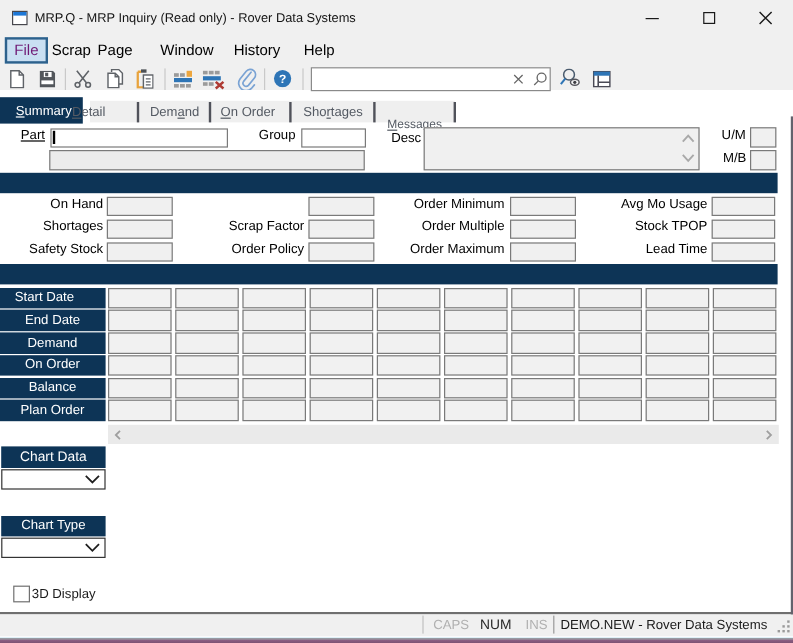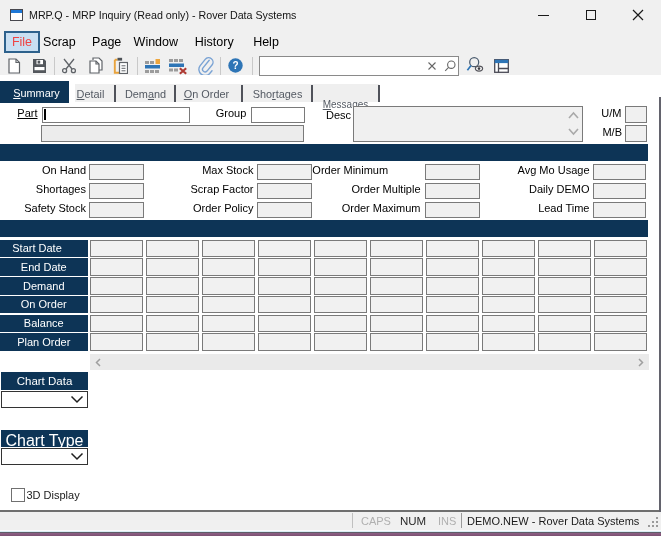--- a/index.html
+++ b/index.html
@@ -24,23 +24,23 @@
   </div>
   <div class="abs" style="left:29px;top:10px;font-size:10.7px;line-height:11px;color:#141414;">MRP.Q - MRP Inquiry (Read only) - Rover Data Systems</div>
 
   <div class="abs" style="left:538px;top:15px;width:11px;height:1px;background:#1a1a1a;"></div>
   <div class="abs" style="left:586px;top:10px;width:10px;height:10px;border:1px solid #1a1a1a;"></div>
   <svg class="abs" style="left:632px;top:9px;" width="12" height="12" viewBox="0 0 12 12">
     <path d="M1 1 L11 11 M11 1 L1 11" stroke="#1a1a1a" stroke-width="1.2"></path>
   </svg>
 
   <div class="abs" style="left:4px;top:31px;width:36px;height:22px;background:#c9dff2;border:2px solid #2d618c;"></div>
-  <div class="abs" style="left:0;top:34.5px;width:44px;font-size:12.5px;text-align:center;color:#ef4444;">File</div>
+  <div class="abs" style="left:0;top:34.5px;width:44px;font-size:12.5px;text-align:center;color:#701a75;">File</div>
   <div class="abs" style="left:39.4px;top:34.5px;width:40px;font-size:12.5px;text-align:center;">Scrap</div>
-  <div class="abs" style="left:81.3px;top:34.5px;width:40px;font-size:12.5px;text-align:right;">Page</div>
+  <div class="abs" style="left:81.3px;top:34.5px;width:40px;font-size:12.5px;text-align:left;">Page</div>
   <div class="abs" style="left:133.6px;top:34.5px;width:44px;font-size:12.5px;text-align:center;">Window</div>
   <div class="abs" style="left:192.2px;top:34.5px;width:44px;font-size:12.5px;text-align:center;">History</div>
   <div class="abs" style="left:246px;top:34.5px;width:40px;font-size:12.5px;text-align:center;">Help</div>
 
   <div class="abs" style="left:54px;top:57px;width:1px;height:18px;background:#c9c9c9;"></div>
   <div class="abs" style="left:137px;top:57px;width:1px;height:18px;background:#c9c9c9;"></div>
   <div class="abs" style="left:220px;top:57px;width:1px;height:18px;background:#c9c9c9;"></div>
   <div class="abs" style="left:252px;top:57px;width:1px;height:18px;background:#c9c9c9;"></div>
 
   <svg class="abs" style="left:6px;top:58px;" width="16" height="16" viewBox="0 0 16 16">
@@ -121,21 +121,21 @@
 
   <svg class="abs" style="left:494px;top:59px;" width="15" height="14" viewBox="0 0 15 14">
     <rect x="0.7" y="0.7" width="13.6" height="12.6" fill="#fff" stroke="#4a4a55" stroke-width="1.3"></rect>
     <rect x="0.7" y="0.7" width="13.6" height="3.4" fill="#2e75b6"></rect>
     <path d="M4.5 4 V13.3 M4.5 9.5 H14.3" stroke="#4a4a55" stroke-width="1.3" fill="none"></path>
   </svg>
 
   <div class="abs" style="left:75px;top:84px;width:304px;height:18px;background:#efefef;"></div>
   <div class="abs navy" style="left:0;top:80.5px;width:69px;height:22.5px;"></div>
   <div class="abs" style="left:2px;top:86.5px;width:69px;text-align:center;color:#fff;font-size:10.9px;"><u>S</u>ummary</div>
-  <div class="abs" style="left:60px;top:87.5px;width:61px;text-align:center;color:#545a63;font-size:10.9px;"><u>D</u>etail</div>
+  <div class="abs" style="left:60px;top:87.5px;width:61px;text-align:left;color:#545a63;font-size:10.9px;"><u>D</u>etail</div>
   <div class="abs" style="left:115px;top:87.5px;width:61px;text-align:center;color:#545a63;font-size:10.9px;">Dem<u>a</u>nd</div>
   <div class="abs" style="left:176px;top:87.5px;width:61px;text-align:center;color:#545a63;font-size:10.9px;"><u>O</u>n Order</div>
   <div class="abs" style="left:247px;top:87.5px;width:61px;text-align:center;color:#545a63;font-size:10.9px;">Sho<u>r</u>tages</div>
   <div class="abs" style="left:315px;top:99px;width:61px;text-align:center;color:#545a63;font-size:10px;"><u>M</u>essages</div>
   <div class="abs" style="left:114px;top:84.5px;width:2px;height:17px;background:#50525a;"></div>
   <div class="abs" style="left:173.5px;top:84.5px;width:2px;height:17px;background:#50525a;"></div>
   <div class="abs" style="left:240.5px;top:84.5px;width:2px;height:17px;background:#50525a;"></div>
   <div class="abs" style="left:310.5px;top:84.5px;width:2px;height:17px;background:#50525a;"></div>
   <div class="abs" style="left:378px;top:84.5px;width:2px;height:17px;background:#50525a;"></div>
 
@@ -160,34 +160,33 @@
   <div class="abs graybox" style="left:41px;top:125px;width:263px;height:17px;background:#ececec;"></div>
 
   <div class="abs navy" style="left:0;top:144px;width:648px;height:17px;"></div>
 
   <div class="lbl" style="left:0;top:164px;width:86px;">On Hand</div>
   <div class="lbl" style="left:0;top:183px;width:86px;">Shortages</div>
   <div class="lbl" style="left:0;top:202px;width:86px;">Safety Stock</div>
   <div class="abs graybox" style="left:88.5px;top:163.5px;width:55px;height:16.5px;"></div>
   <div class="abs graybox" style="left:88.5px;top:182.5px;width:55px;height:16.5px;"></div>
   <div class="abs graybox" style="left:88.5px;top:201.5px;width:55px;height:16.5px;"></div>
-  <div class="lbl" style="left:100px;top:164px;width:153.5px;">Max Stock</div>
   <div class="lbl" style="left:100px;top:183px;width:153.5px;">Scrap Factor</div>
   <div class="lbl" style="left:100px;top:202px;width:153.5px;">Order Policy</div>
   <div class="abs graybox" style="left:257px;top:163.5px;width:55px;height:16.5px;"></div>
   <div class="abs graybox" style="left:257px;top:182.5px;width:55px;height:16.5px;"></div>
   <div class="abs graybox" style="left:257px;top:201.5px;width:55px;height:16.5px;"></div>
-  <div class="lbl" style="left:280px;top:164px;width:140.5px;text-align:center;">Order Minimum</div>
+  <div class="lbl" style="left:280px;top:164px;width:140.5px;">Order Minimum</div>
   <div class="lbl" style="left:280px;top:183px;width:140.5px;">Order Multiple</div>
   <div class="lbl" style="left:280px;top:202px;width:140.5px;">Order Maximum</div>
   <div class="abs graybox" style="left:424.5px;top:163.5px;width:55.5px;height:16.5px;"></div>
   <div class="abs graybox" style="left:424.5px;top:182.5px;width:55.5px;height:16.5px;"></div>
   <div class="abs graybox" style="left:424.5px;top:201.5px;width:55.5px;height:16.5px;"></div>
   <div class="lbl" style="left:450px;top:164px;width:139.5px;">Avg Mo Usage</div>
-  <div class="lbl" style="left:450px;top:183px;width:139.5px;">Daily DEMO</div>
+  <div class="lbl" style="left:450px;top:183px;width:139.5px;">Stock TPOP</div>
   <div class="lbl" style="left:450px;top:202px;width:139.5px;">Lead Time</div>
   <div class="abs graybox" style="left:592.5px;top:163.5px;width:53.5px;height:16.5px;"></div>
   <div class="abs graybox" style="left:592.5px;top:182.5px;width:53.5px;height:16.5px;"></div>
   <div class="abs graybox" style="left:592.5px;top:201.5px;width:53.5px;height:16.5px;"></div>
 
   <div class="abs navy" style="left:0;top:220px;width:648px;height:17px;"></div>
 
   <div id="grid">
       <div class="abs navy" style="left:0;top:239.7px;width:87.5px;height:17.6px;"></div>
       <div class="abs hdrtxt" style="left:0;top:242.2px;width:74px;font-size:11px;">Start Date</div>
@@ -272,21 +271,21 @@
   </svg>
 
   <div class="abs navy" style="left:1px;top:371.5px;width:87px;height:18.5px;"></div>
   <div class="abs hdrtxt" style="left:1px;top:375px;width:87px;font-size:11.5px;">Chart Data</div>
   <div class="abs" style="left:1px;top:390.5px;width:87px;height:17px;background:#fff;border:1px solid #333;"></div>
   <svg class="abs" style="left:70px;top:394.5px;" width="14" height="9" viewBox="0 0 14 9">
     <path d="M1.5 1.5 L7 7 L12.5 1.5" fill="none" stroke="#1f1f1f" stroke-width="1.5"></path>
   </svg>
 
   <div class="abs navy" style="left:1px;top:429.5px;width:87px;height:17px;"></div>
-  <div class="abs hdrtxt" style="left:1px;top:432px;width:87px;font-size:16px;">Chart Type</div>
+  <div class="abs hdrtxt" style="left:1px;top:432px;width:87px;font-size:11px;">Chart Type</div>
   <div class="abs" style="left:1px;top:447.5px;width:87px;height:17.5px;background:#fff;border:1px solid #333;"></div>
   <svg class="abs" style="left:70px;top:452px;" width="14" height="9" viewBox="0 0 14 9">
     <path d="M1.5 1.5 L7 7 L12.5 1.5" fill="none" stroke="#1f1f1f" stroke-width="1.5"></path>
   </svg>
 
   <div class="abs" style="left:10.5px;top:488px;width:14px;height:14px;background:#fff;border:1px solid #707070;"></div>
   <div class="abs" style="left:26.5px;top:488.5px;font-size:11px;color:#1a1a1a;">3D Display</div>
 
   <div class="abs" style="left:0;top:509.5px;width:661px;height:2px;background:#6f6f6f;"></div>
   <div class="abs" style="left:0;top:511.5px;width:661px;height:18.5px;background:#f0f0f0;"></div>

